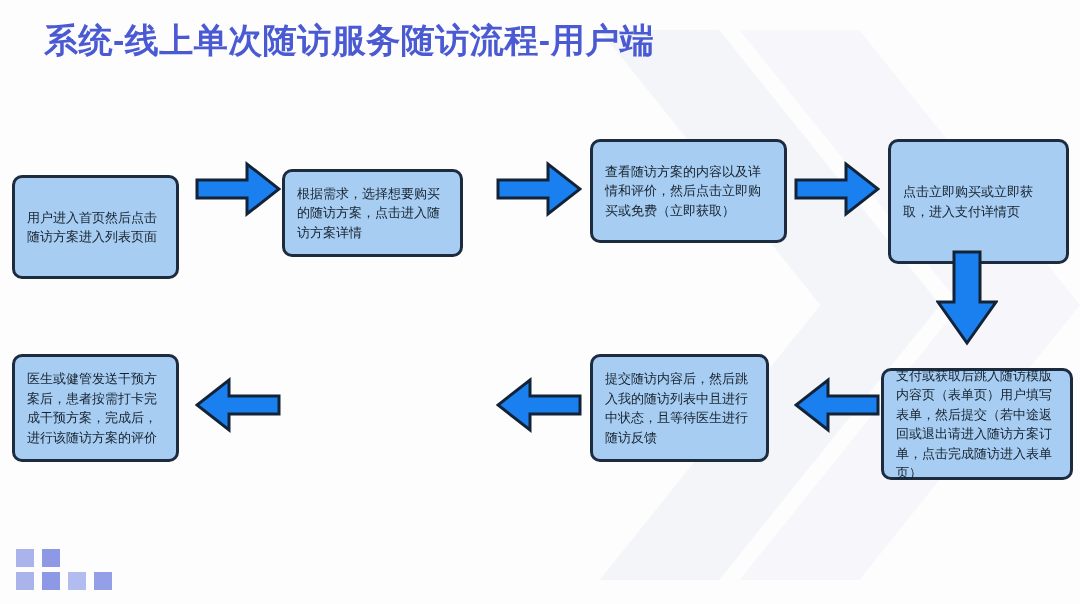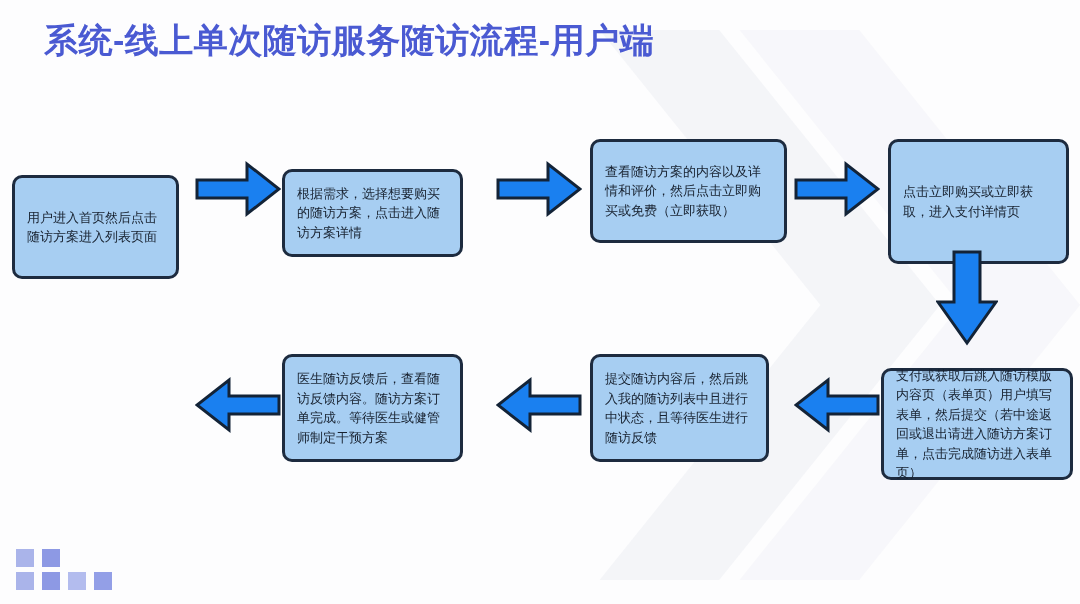--- a/index.html
+++ b/index.html
@@ -120,22 +120,22 @@
   <div class="box step-4">
     <span class="box-text">点击立即购买或立即获取，进入支付详情页</span>
   </div>
 
   <div class="box step-5">
     <span class="box-text">支付或获取后跳入随访模版内容页（表单页）用户填写表单，然后提交（若中途返回或退出请进入随访方案订单，点击完成随访进入表单页）</span>
   </div>
   <div class="box step-6">
     <span class="box-text">提交随访内容后，然后跳入我的随访列表中且进行中状态，且等待医生进行随访反馈</span>
   </div>
-  <div class="box step-7">
-    <span class="box-text">医生随访反馈后，查看随访反馈内容。随访方案订单完成。等待医生或健管师制定干预方案</span>
+  <div class="box step-8">
+    <span class="box-text">医生或健管发送干预方案后，患者按需打卡完成干预方案，完成后，进行该随访方案的评价</span>
   </div>
 
   <div class="arrow right arrow-1">
     <svg width="86" height="58" viewBox="0 0 86 58">
       <polygon points="2,20 52,20 52,4 84,29 52,54 52,38 2,38" fill="#1a80f0" stroke="#132337" stroke-width="3" stroke-linejoin="miter"></polygon>
     </svg>
   </div>
   <div class="arrow right arrow-2">
     <svg width="86" height="58" viewBox="0 0 86 58">
       <polygon points="2,20 52,20 52,4 84,29 52,54 52,38 2,38" fill="#1a80f0" stroke="#132337" stroke-width="3" stroke-linejoin="miter"></polygon>

